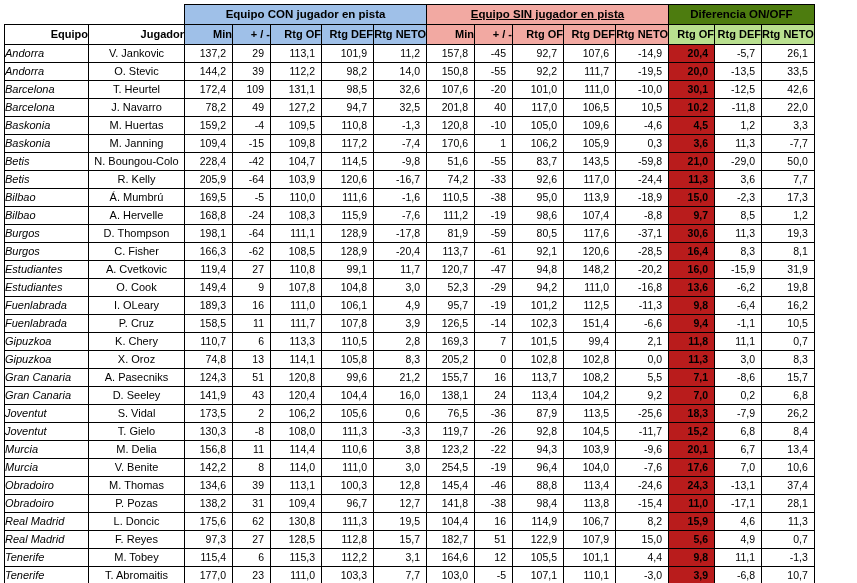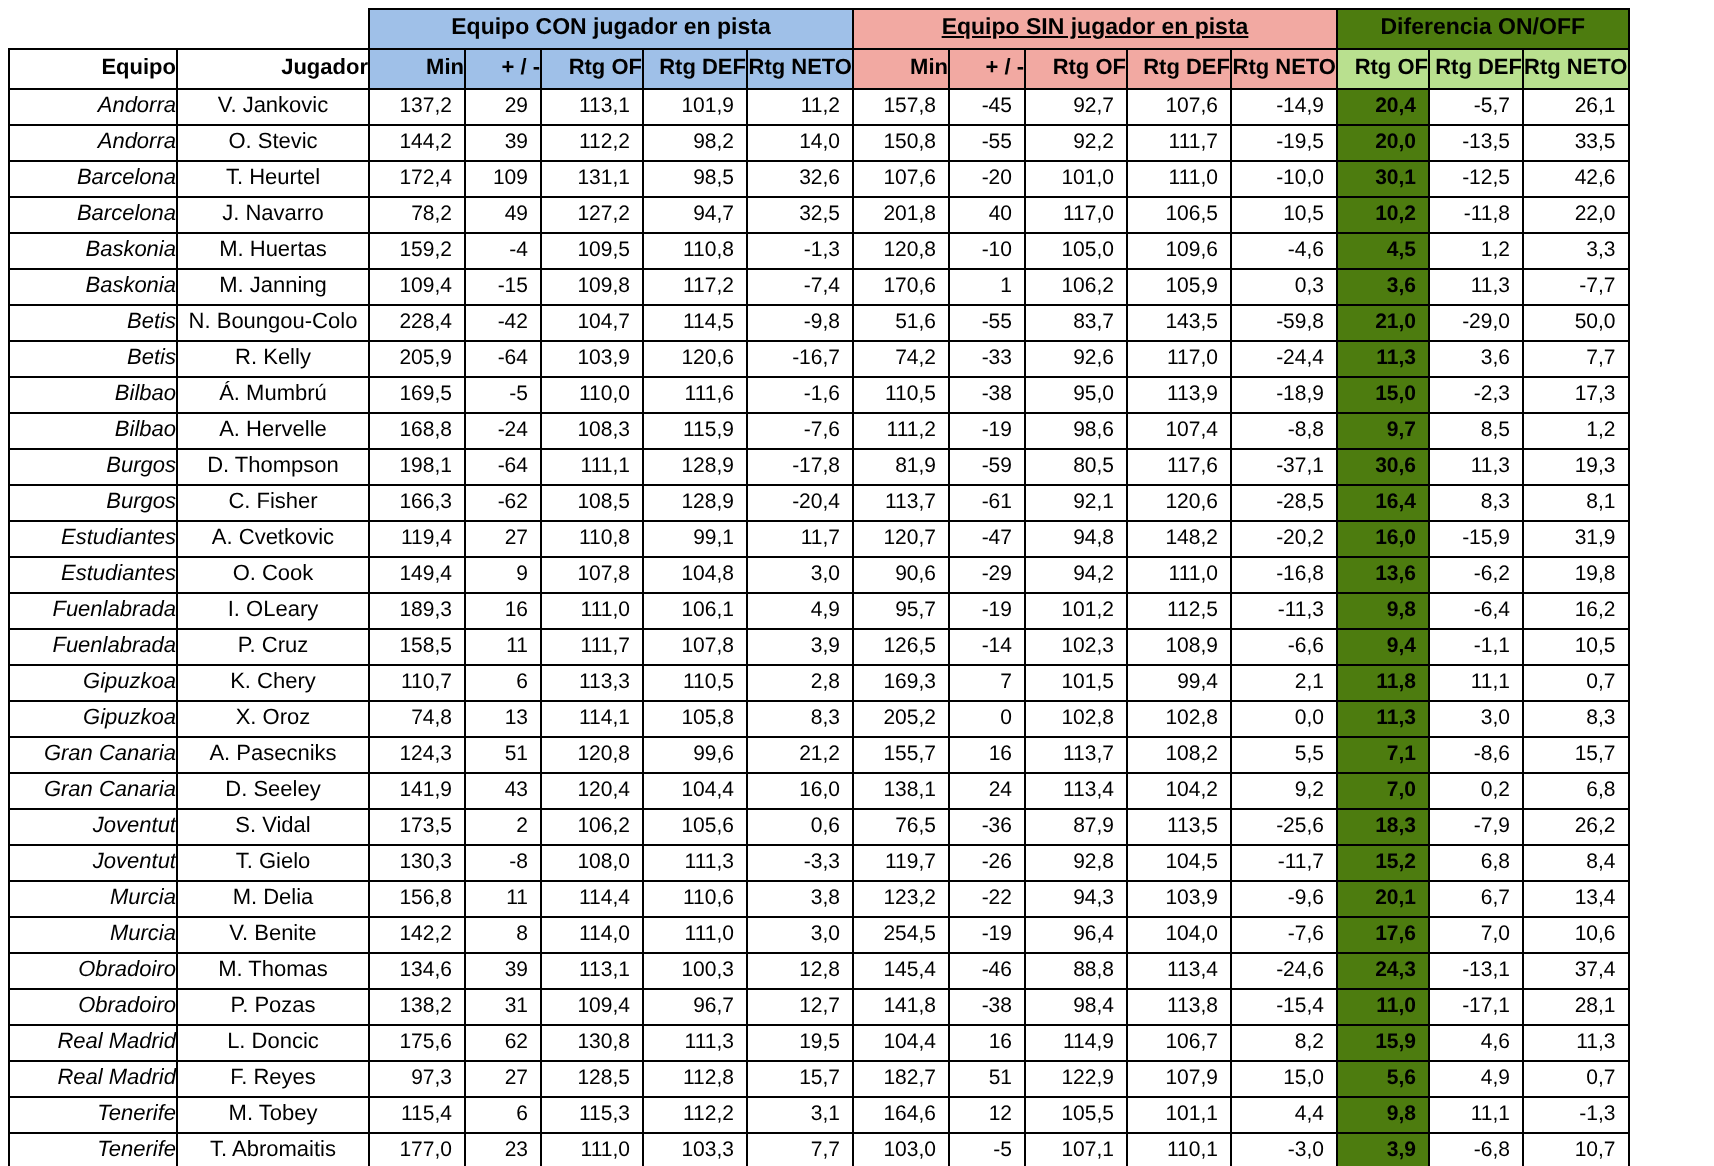--- a/index.html
+++ b/index.html
@@ -47,34 +47,34 @@
     font-size: 11px;
     height: 19px;
     line-height: 19px;
     background: #ffffff;
   }
   .hdr-con { background: #9fc0e8; }
   .hdr-sin { background: #f2a9a2; }
   .hdr-dif { background: #b9e08f; }
   td.team {
     font-style: italic;
-    text-align: right;
+    text-align: left;
     font-size: 11px;
   }
   td.player {
     text-align: center;
     font-size: 11px;
     margin-left: 32px;
   }
   td.num {
     text-align: right;
     padding-right: 6px;
   }
   td.yellow {
-    background: #4d7c0f;
+    background: #b91c1c;
     font-weight: bold;
   }
   col.c-team { width: 84px; }
   col.c-player { width: 96px; }
   col.c-min { width: 48px; }
   col.c-pm { width: 38px; }
   col.c-of { width: 51px; }
   col.c-def { width: 52px; }
   col.c-neto { width: 53px; }
   col.c-dof { width: 46px; }
@@ -351,21 +351,21 @@
           <td class="num">31,9</td>
         </tr>
         <tr>
           <td class="team">Estudiantes</td>
           <td class="player">O. Cook</td>
           <td class="num">149,4</td>
           <td class="num">9</td>
           <td class="num">107,8</td>
           <td class="num">104,8</td>
           <td class="num">3,0</td>
-          <td class="num">90,6</td>
+          <td class="num">52,3</td>
           <td class="num">-29</td>
           <td class="num">94,2</td>
           <td class="num">111,0</td>
           <td class="num">-16,8</td>
           <td class="num yellow">13,6</td>
           <td class="num">-6,2</td>
           <td class="num">19,8</td>
         </tr>
         <tr>
           <td class="team">Fuenlabrada</td>
@@ -388,21 +388,21 @@
           <td class="team">Fuenlabrada</td>
           <td class="player">P. Cruz</td>
           <td class="num">158,5</td>
           <td class="num">11</td>
           <td class="num">111,7</td>
           <td class="num">107,8</td>
           <td class="num">3,9</td>
           <td class="num">126,5</td>
           <td class="num">-14</td>
           <td class="num">102,3</td>
-          <td class="num">108,9</td>
+          <td class="num">151,4</td>
           <td class="num">-6,6</td>
           <td class="num yellow">9,4</td>
           <td class="num">-1,1</td>
           <td class="num">10,5</td>
         </tr>
         <tr>
           <td class="team">Gipuzkoa</td>
           <td class="player">K. Chery</td>
           <td class="num">110,7</td>
           <td class="num">6</td>

